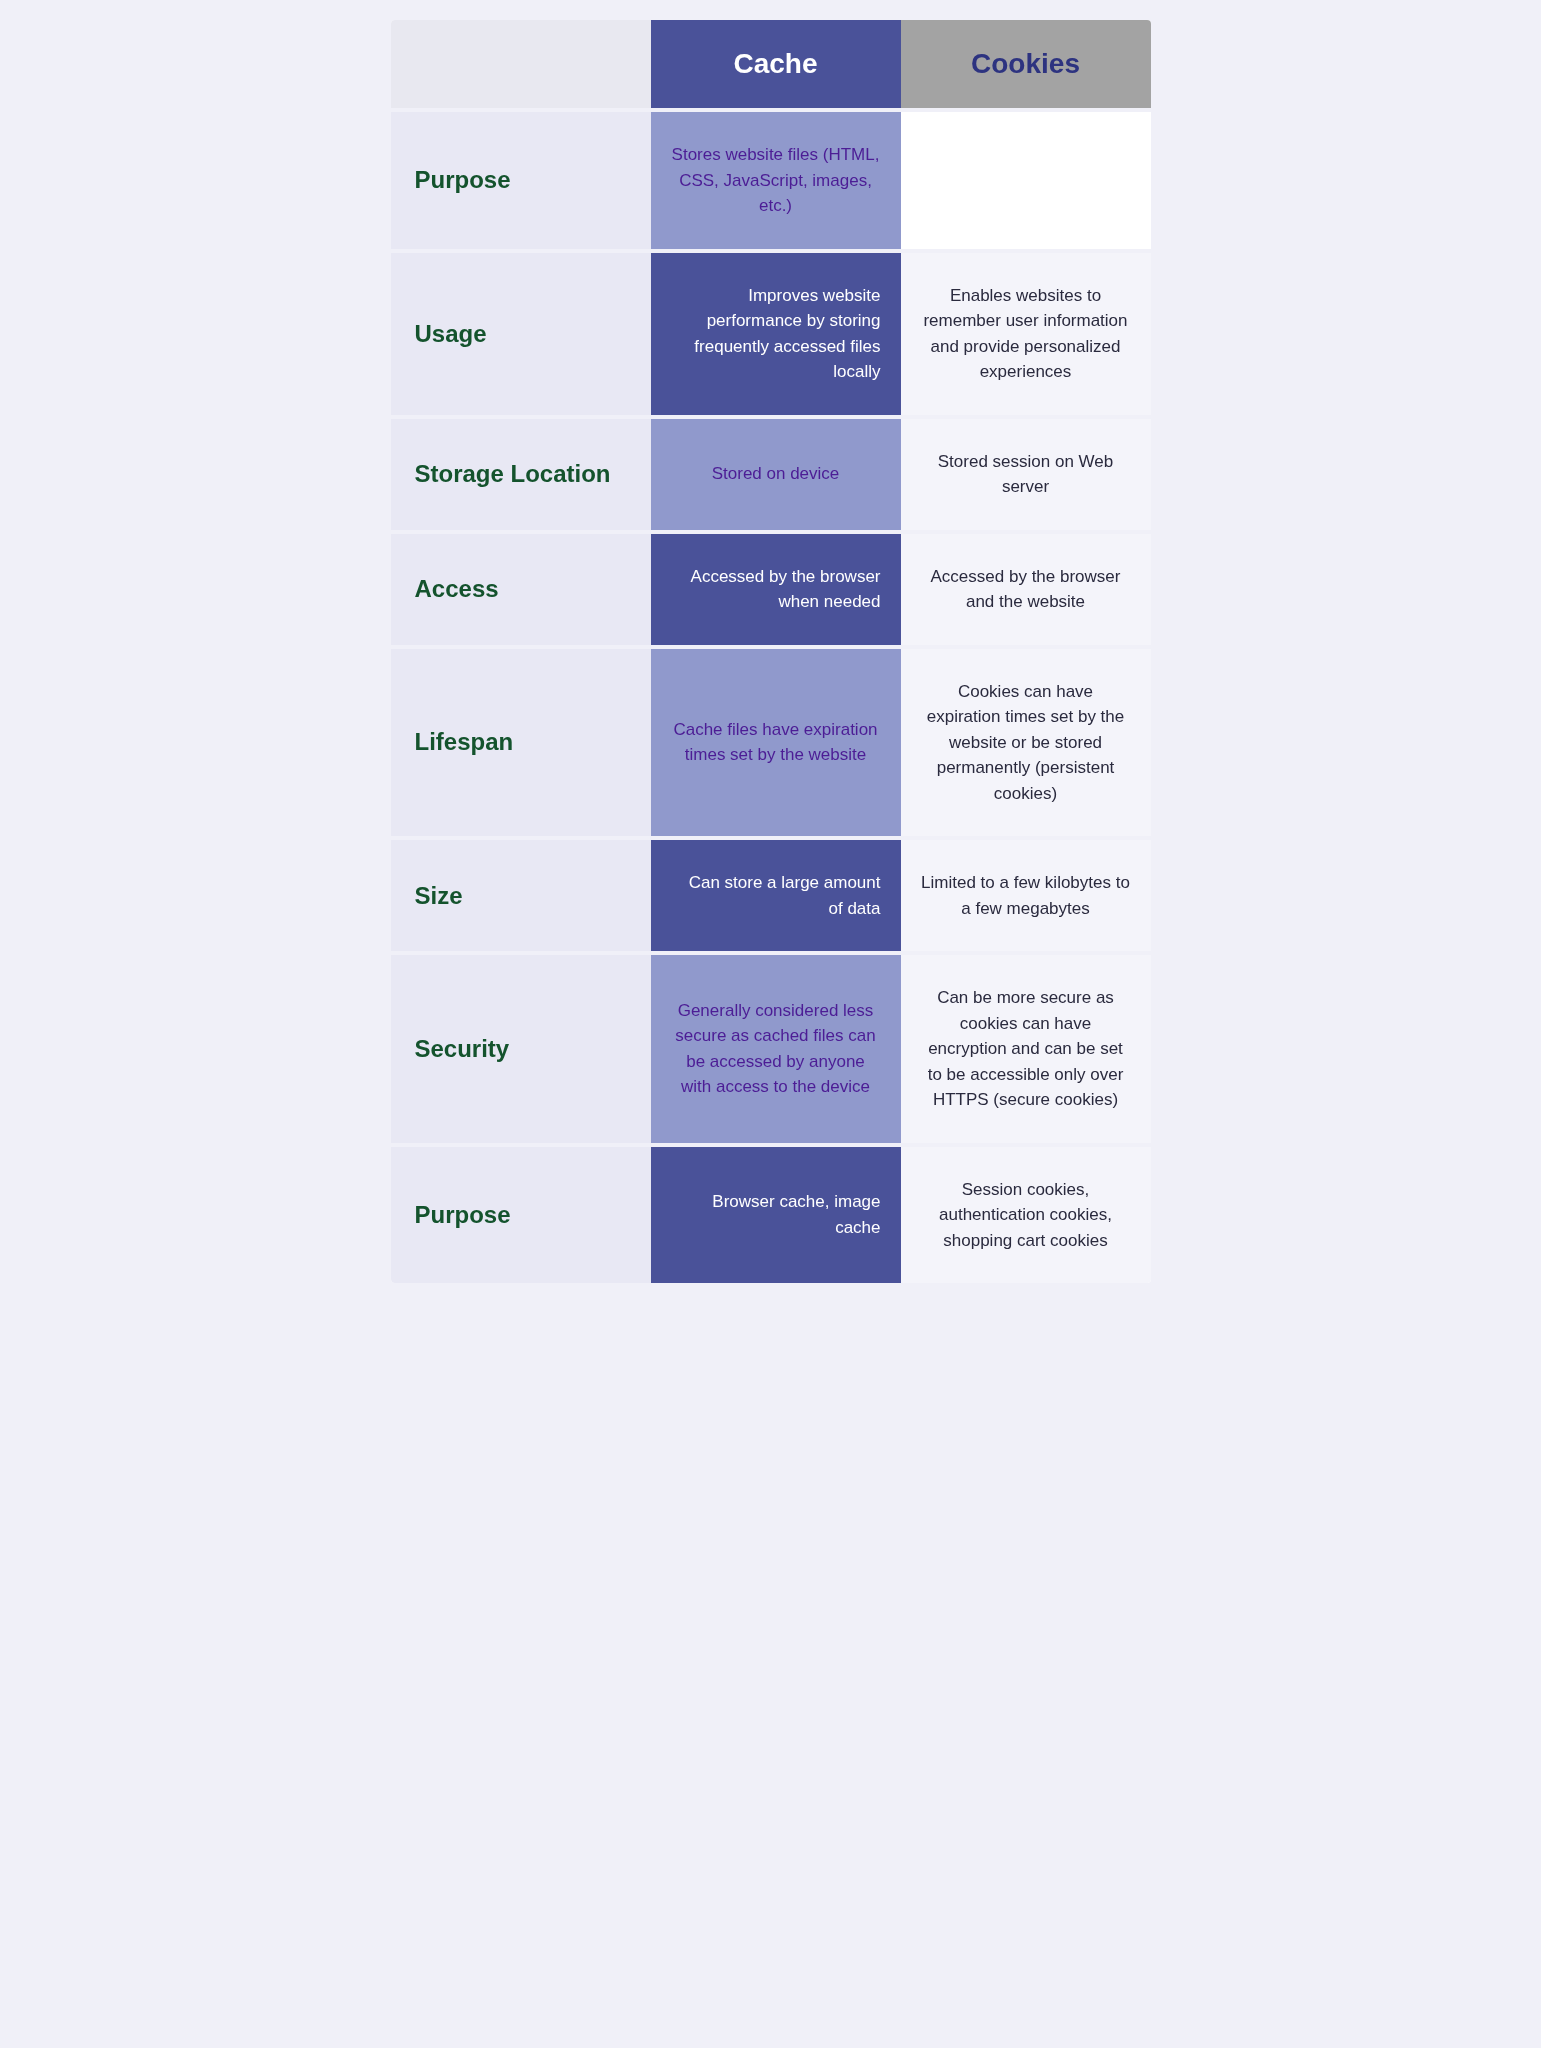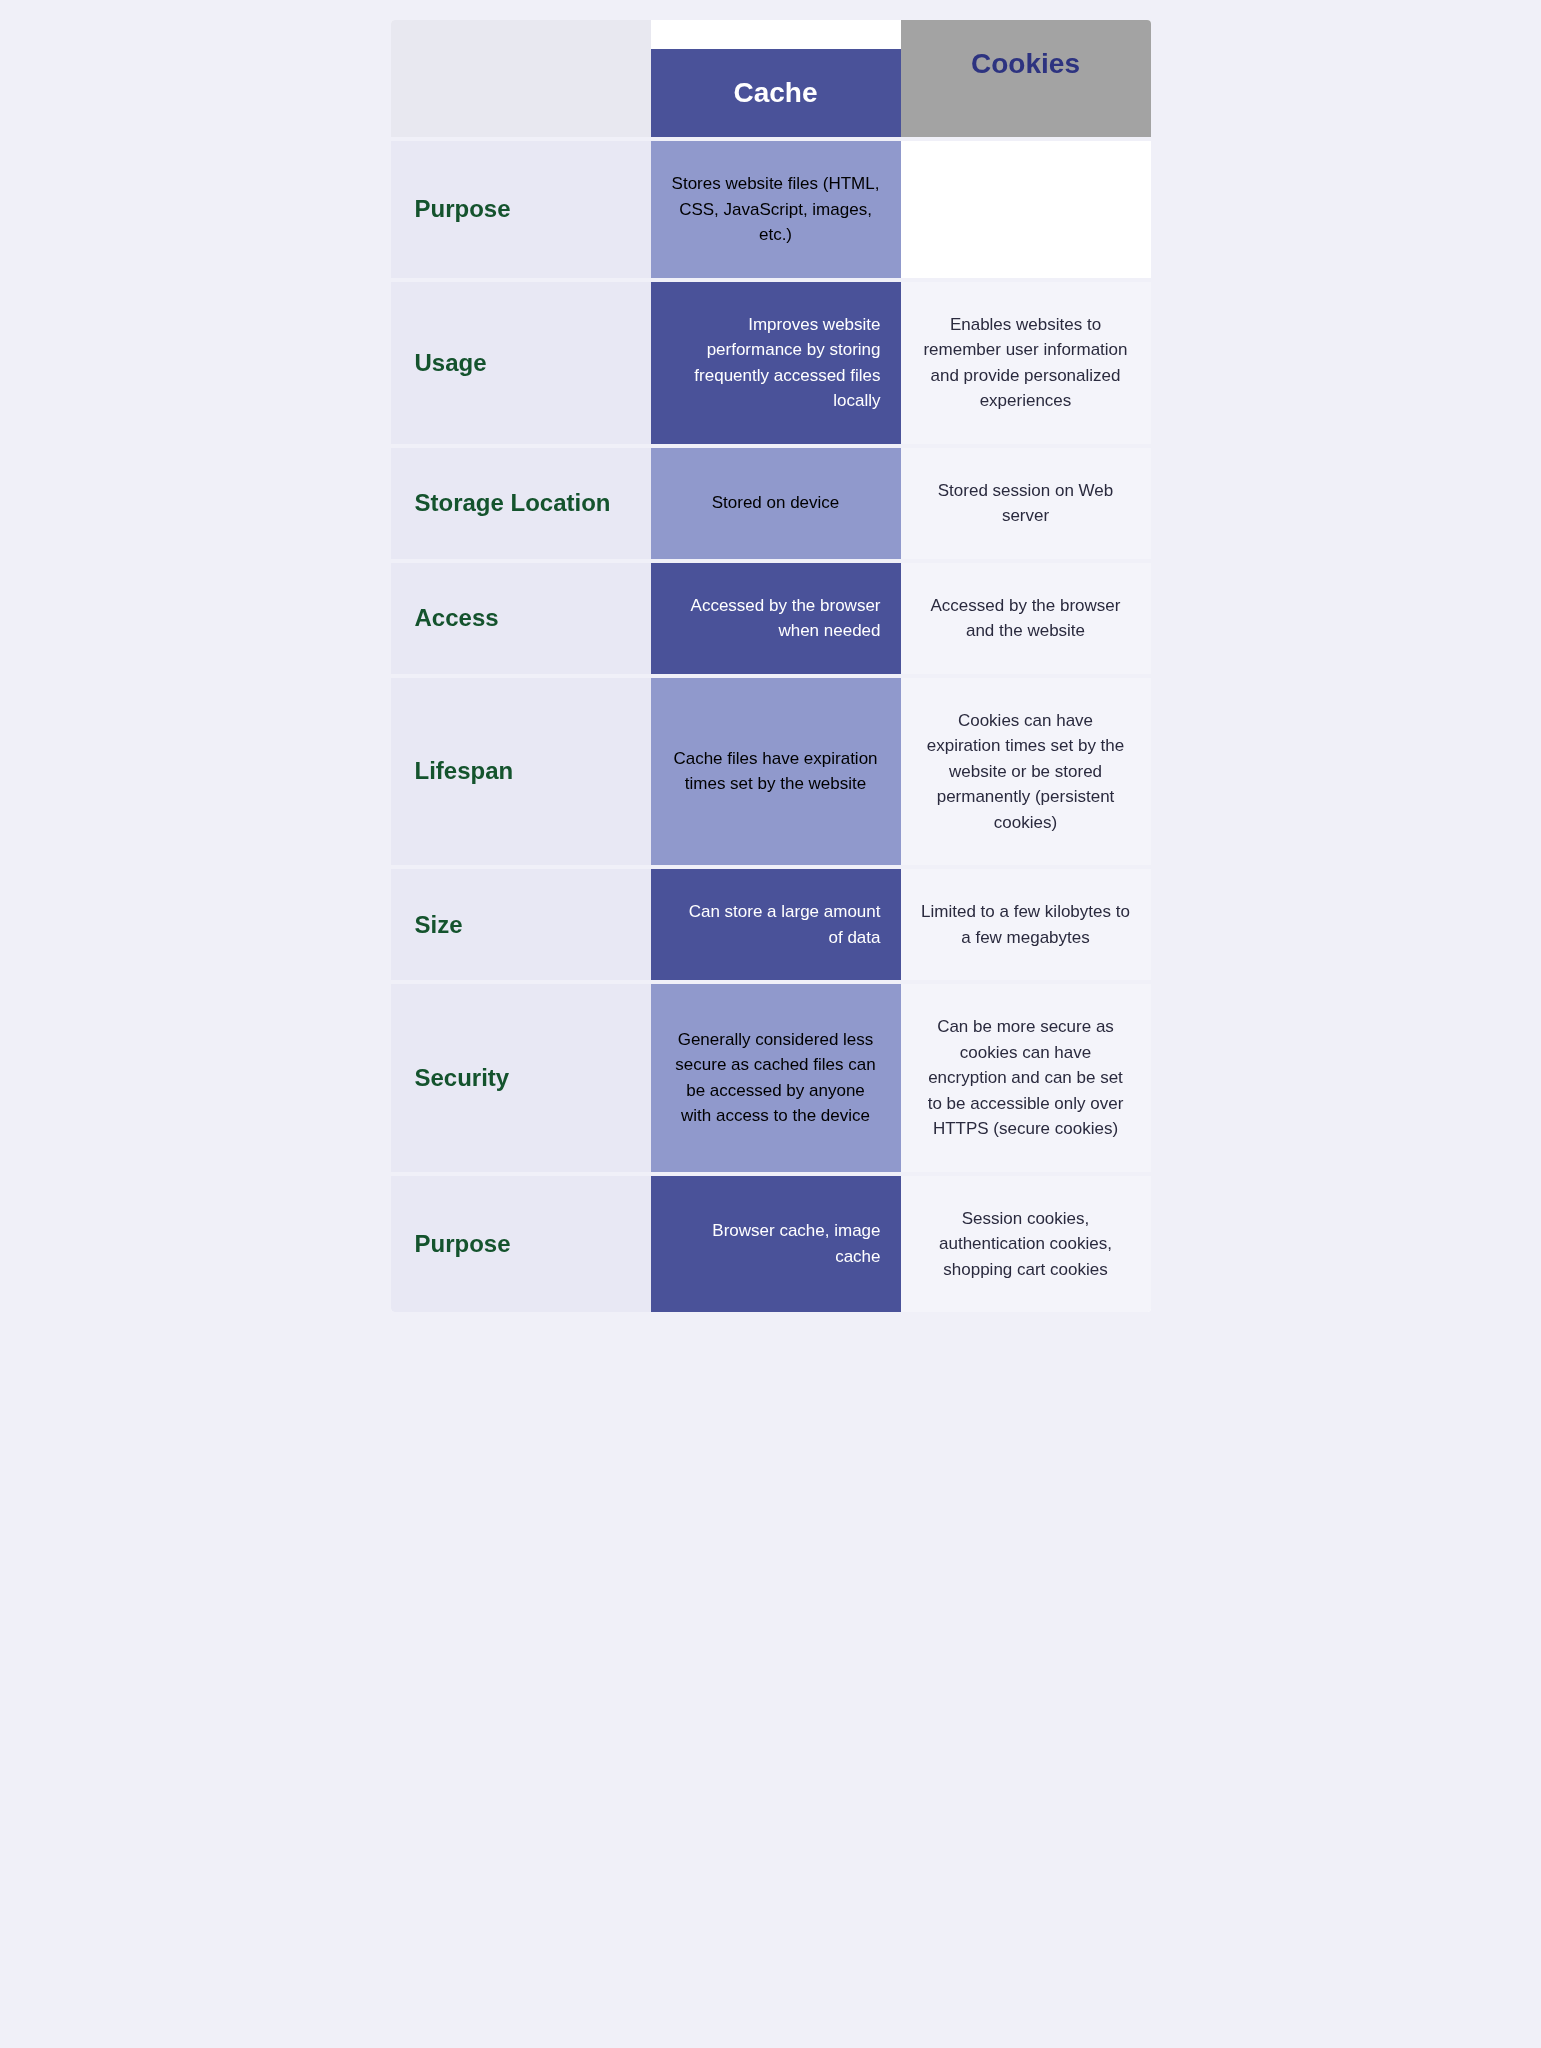--- a/index.html
+++ b/index.html
@@ -31,21 +31,20 @@
     }
 
     .header-empty {
       background: #e8e8f0;
     }
 
     .header-cache {
       background: #4a5299;
       text-align: center;
       padding: 28px 20px;
-      margin-top: 29px;
     }
 
     .header-cookies {
       background: #a3a3a3;
       text-align: center;
       padding: 28px 20px;
     }
 
     .header-cache-title {
       color: #ffffff;
@@ -83,21 +82,21 @@
       align-items: center;
       justify-content: center;
       text-align: right;
       padding: 30px 20px;
       font-size: 17px;
       line-height: 1.5;
     }
 
     .row-cache-light {
       background: #9099cc;
-      color: #000000;
+      color: #4c1d95;
       display: flex;
       align-items: center;
       justify-content: center;
       text-align: center;
       padding: 30px 20px;
       font-size: 17px;
       line-height: 1.5;
     }
 
     .row-cookies {

